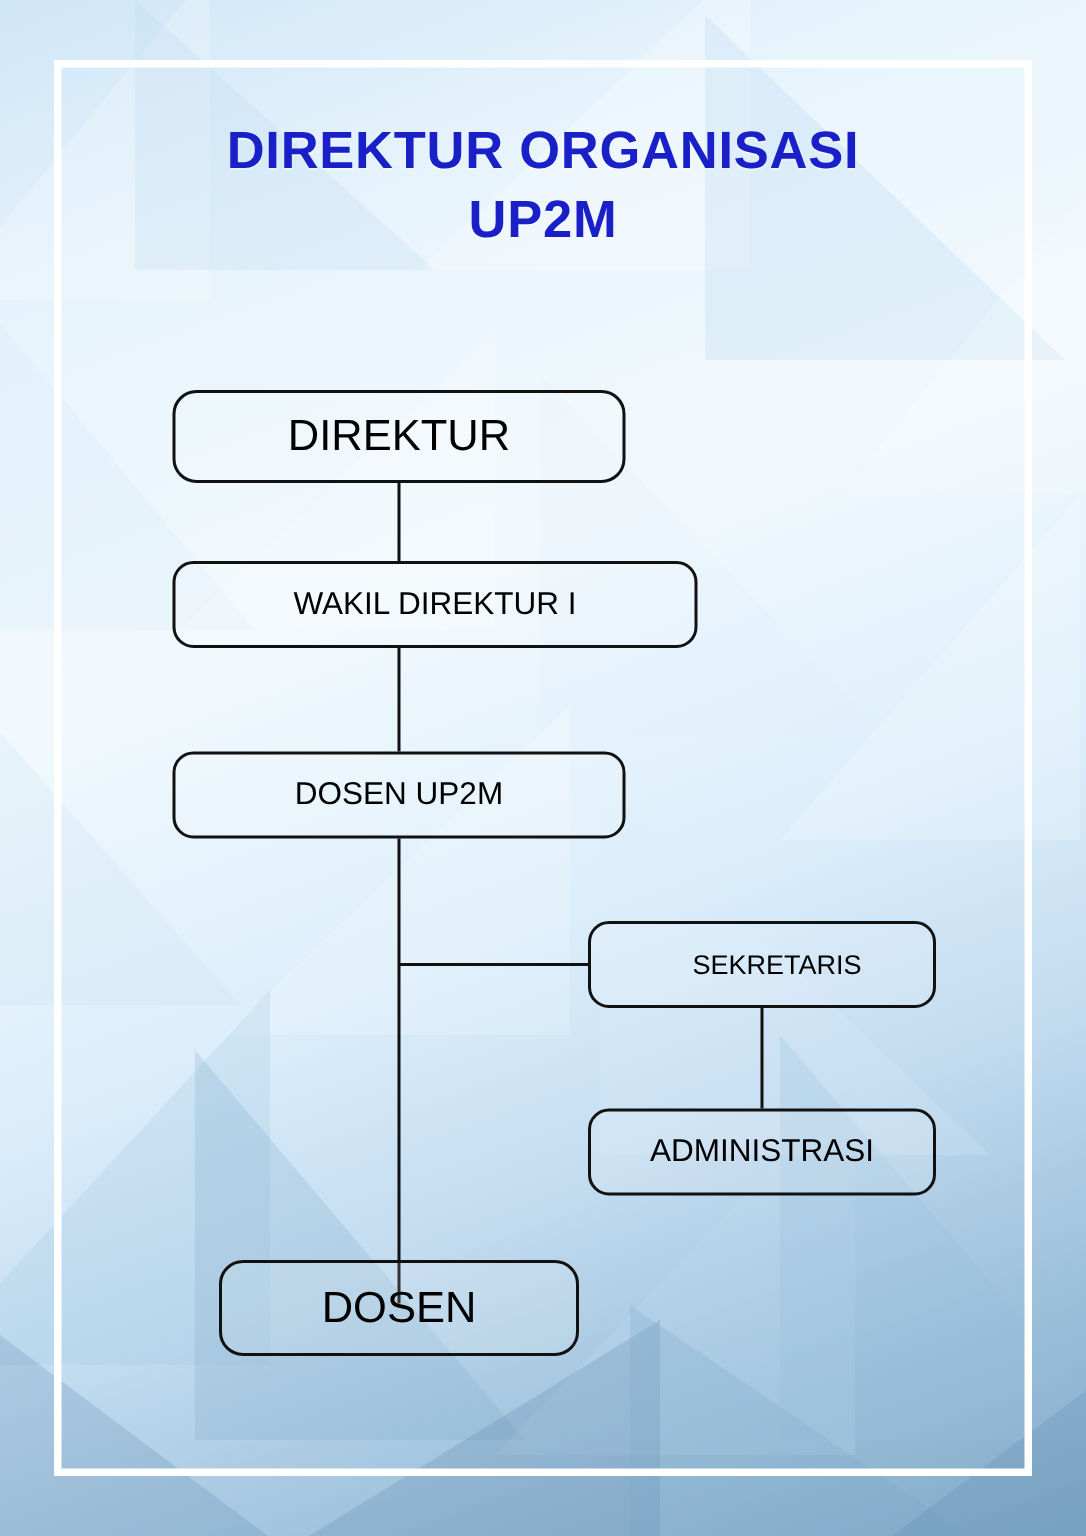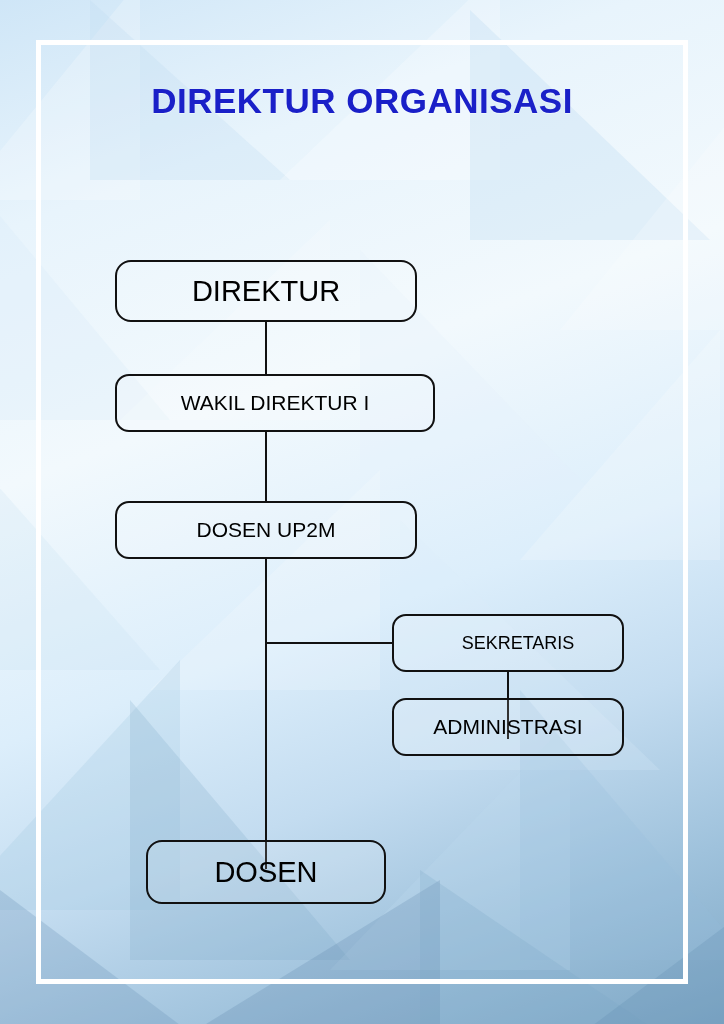--- a/index.html
+++ b/index.html
@@ -79,24 +79,24 @@
     color: #000000;
     font-weight: normal;
     text-align: center;
   }
 
   .node.big { font-size: 29px; border-radius: 16px; }
   .node.mid { font-size: 21px; }
   .node.sm  { font-size: 18px; }
 
   #n-direktur      { left: 115px; top: 260px; width: 302px; height: 62px; }
-  #n-wakil         { left: 115px; top: 374px; width: 320px; height: 58px; }
+  #n-wakil         { left: 115px; top: 374px; width: 350px; height: 58px; }
   #n-ketua         { left: 115px; top: 501px; width: 302px; height: 58px; }
   #n-sekretaris    { left: 392px; top: 614px; width: 232px; height: 58px; padding-left: 20px; }
-  #n-administrasi  { left: 392px; top: 698px; width: 232px; height: 58px; }
+  #n-administrasi  { left: 392px; top: 739px; width: 232px; height: 58px; }
   #n-dosen         { left: 146px; top: 840px; width: 240px; height: 64px; }
 
   .edge { stroke: #111111; stroke-width: 2; fill: none; }
 </style>
 </head>
 <body>
 
 <div id="poster">
 
   <div class="facets">
@@ -119,20 +119,21 @@
     <div class="tri" style="left:-40px;  top:860px;  border-right:240px solid transparent; border-bottom:180px solid rgba(104,146,182,.55);"></div>
     <div class="tri" style="left:180px;  top:880px;  border-left:260px solid transparent; border-bottom:160px solid rgba(86,128,166,.45);"></div>
     <div class="tri" style="left:420px;  top:870px;  border-right:250px solid transparent; border-bottom:170px solid rgba(122,166,198,.5);"></div>
     <div class="tri" style="left:560px;  top:900px;  border-left:200px solid transparent; border-bottom:150px solid rgba(96,138,174,.5);"></div>
   </div>
 
   <div id="frame"></div>
 
   <div id="title">
     <div>DIREKTUR ORGANISASI</div>
+    <div>UP2M</div>
   </div>
 
   <svg id="chart" viewBox="0 0 724 1024">
 
     <line class="edge" x1="266" y1="322" x2="266" y2="374"></line>
 
     <line class="edge" x1="266" y1="432" x2="266" y2="501"></line>
 
     <line class="edge" x1="266" y1="559" x2="266" y2="869"></line>
     <line class="edge" x1="266" y1="869" x2="266" y2="869"></line>

